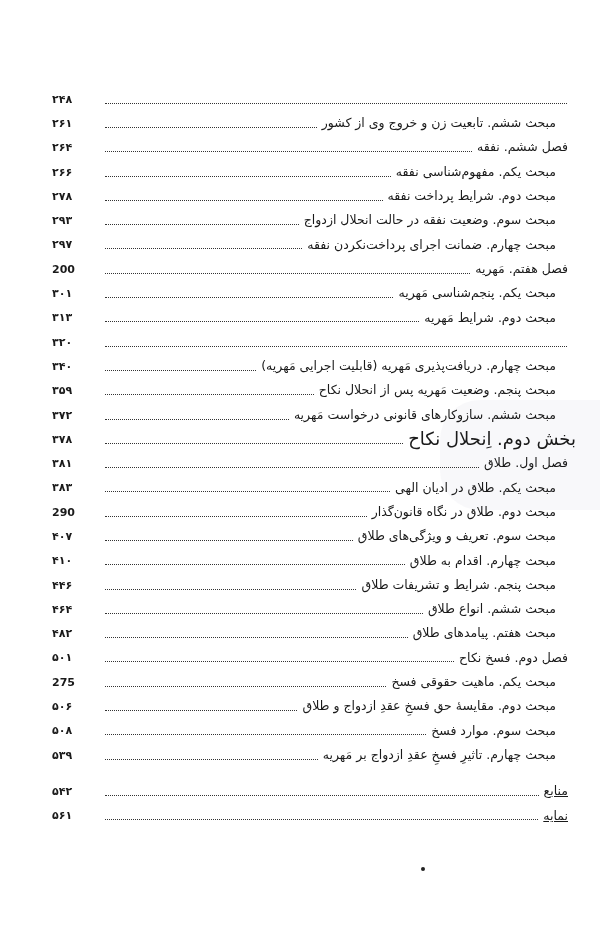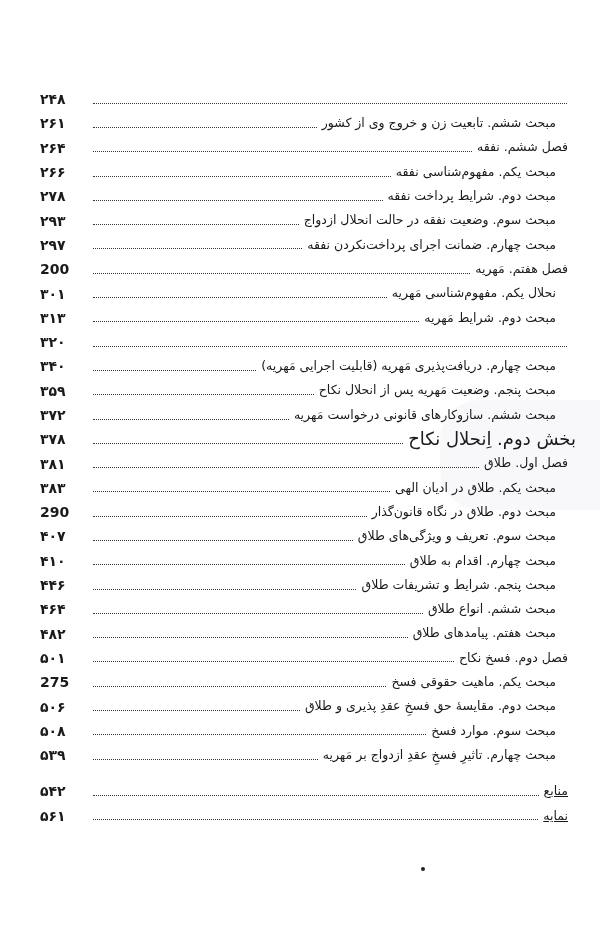--- a/index.html
+++ b/index.html
@@ -16,22 +16,23 @@
     .row {
       position: relative; height: 24.3px; display: flex; align-items: center;
       direction: rtl; font-size: 12.5px; line-height: 1;
     }
     .row .label { white-space: nowrap; padding-left: 2px; }
     .row .dots {
       flex: 1; height: 1px; margin: 0 3px; align-self: center; margin-top: 7px;
       border-bottom: 1.5px dotted #333;
     }
     .row .page-num {
-      width: 50px; text-align: left; direction: ltr; font-weight: bold; font-size: 14px;
+      width: 50px; text-align: left; direction: ltr; font-weight: bold; font-size: 11px;
       unicode-bidi: plaintext;
+      margin-left: 12px;
     }
     .row.level-mabhath .label { padding-right: 14px; }
     .row.level-fasl .label { padding-right: 2px; }
     .row.level-bakhsh .label { padding-right: 0px; margin-right: -6px; font-size: 18px; }
     .gap { height: 12px; }
     .row.level-back .label { padding-right: 2px; text-decoration: underline; }
     .dot-mark {
       position: absolute; left: 421px; top: 867px; width: 4px; height: 4px;
       border-radius: 50%; background: #222;
     }
@@ -76,21 +77,21 @@
         <span class="label">مبحث چهارم. ضمانت اجرای پرداخت‌نکردن نفقه</span>
         <span class="dots"></span>
         <span class="page-num">۲۹۷</span>
       </div>
     <div class="row level-fasl">
         <span class="label">فصل هفتم. مَهریه</span>
         <span class="dots"></span>
         <span class="page-num">200</span>
       </div>
     <div class="row level-mabhath">
-        <span class="label">نحلال یکم. مفهوم‌شناسی مَهریه</span>
+        <span class="label">مبحث یکم. پنجم‌شناسی مَهریه</span>
         <span class="dots"></span>
         <span class="page-num">۳۰۱</span>
       </div>
     <div class="row level-mabhath">
         <span class="label">مبحث دوم. شرایط مَهریه</span>
         <span class="dots"></span>
         <span class="page-num">۳۱۳</span>
       </div>
     <div class="row level-mabhath">
         <span class="dots"></span>
@@ -160,21 +161,21 @@
         <span class="label">فصل دوم. فسخ نکاح</span>
         <span class="dots"></span>
         <span class="page-num">۵۰۱</span>
       </div>
     <div class="row level-mabhath">
         <span class="label">مبحث یکم. ماهیت حقوقی فسخ</span>
         <span class="dots"></span>
         <span class="page-num">275</span>
       </div>
     <div class="row level-mabhath">
-        <span class="label">مبحث دوم. مقایسهٔ حق فسخِ عقدِ پذیری و طلاق</span>
+        <span class="label">مبحث دوم. مقایسهٔ حق فسخِ عقدِ ازدواج و طلاق</span>
         <span class="dots"></span>
         <span class="page-num">۵۰۶</span>
       </div>
     <div class="row level-mabhath">
         <span class="label">مبحث سوم. موارد فسخ</span>
         <span class="dots"></span>
         <span class="page-num">۵۰۸</span>
       </div>
     <div class="row level-mabhath">
         <span class="label">مبحث چهارم. تاثیرِ فسخِ عقدِ ازدواج بر مَهریه</span>

